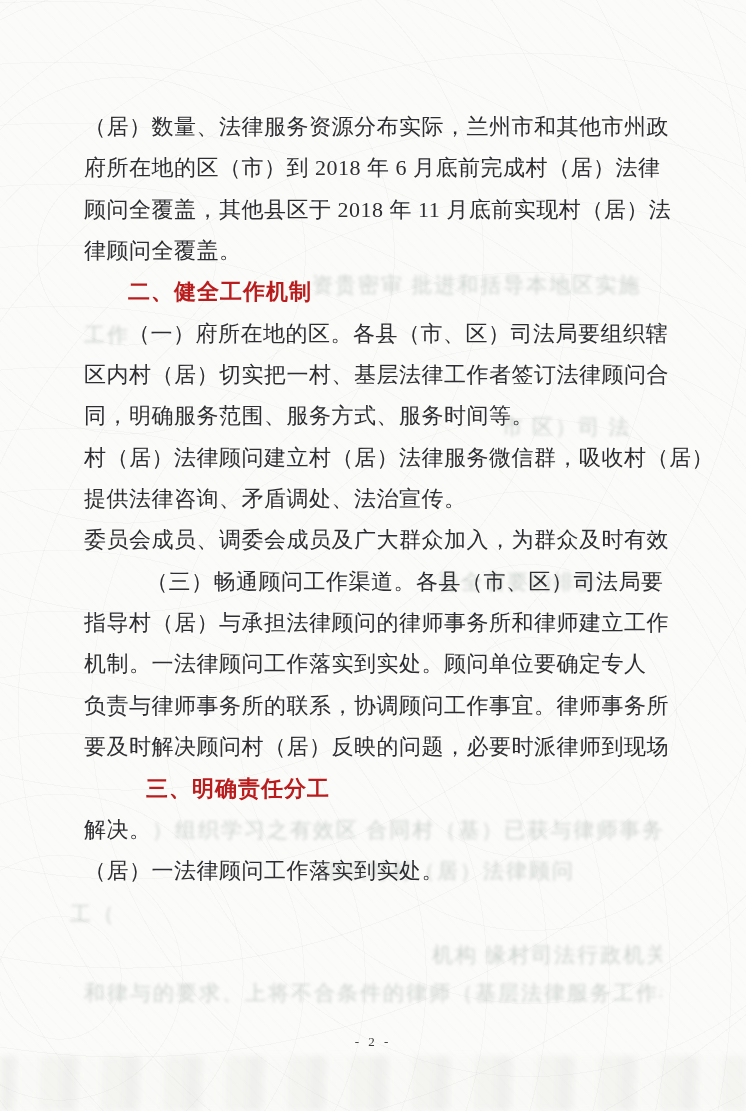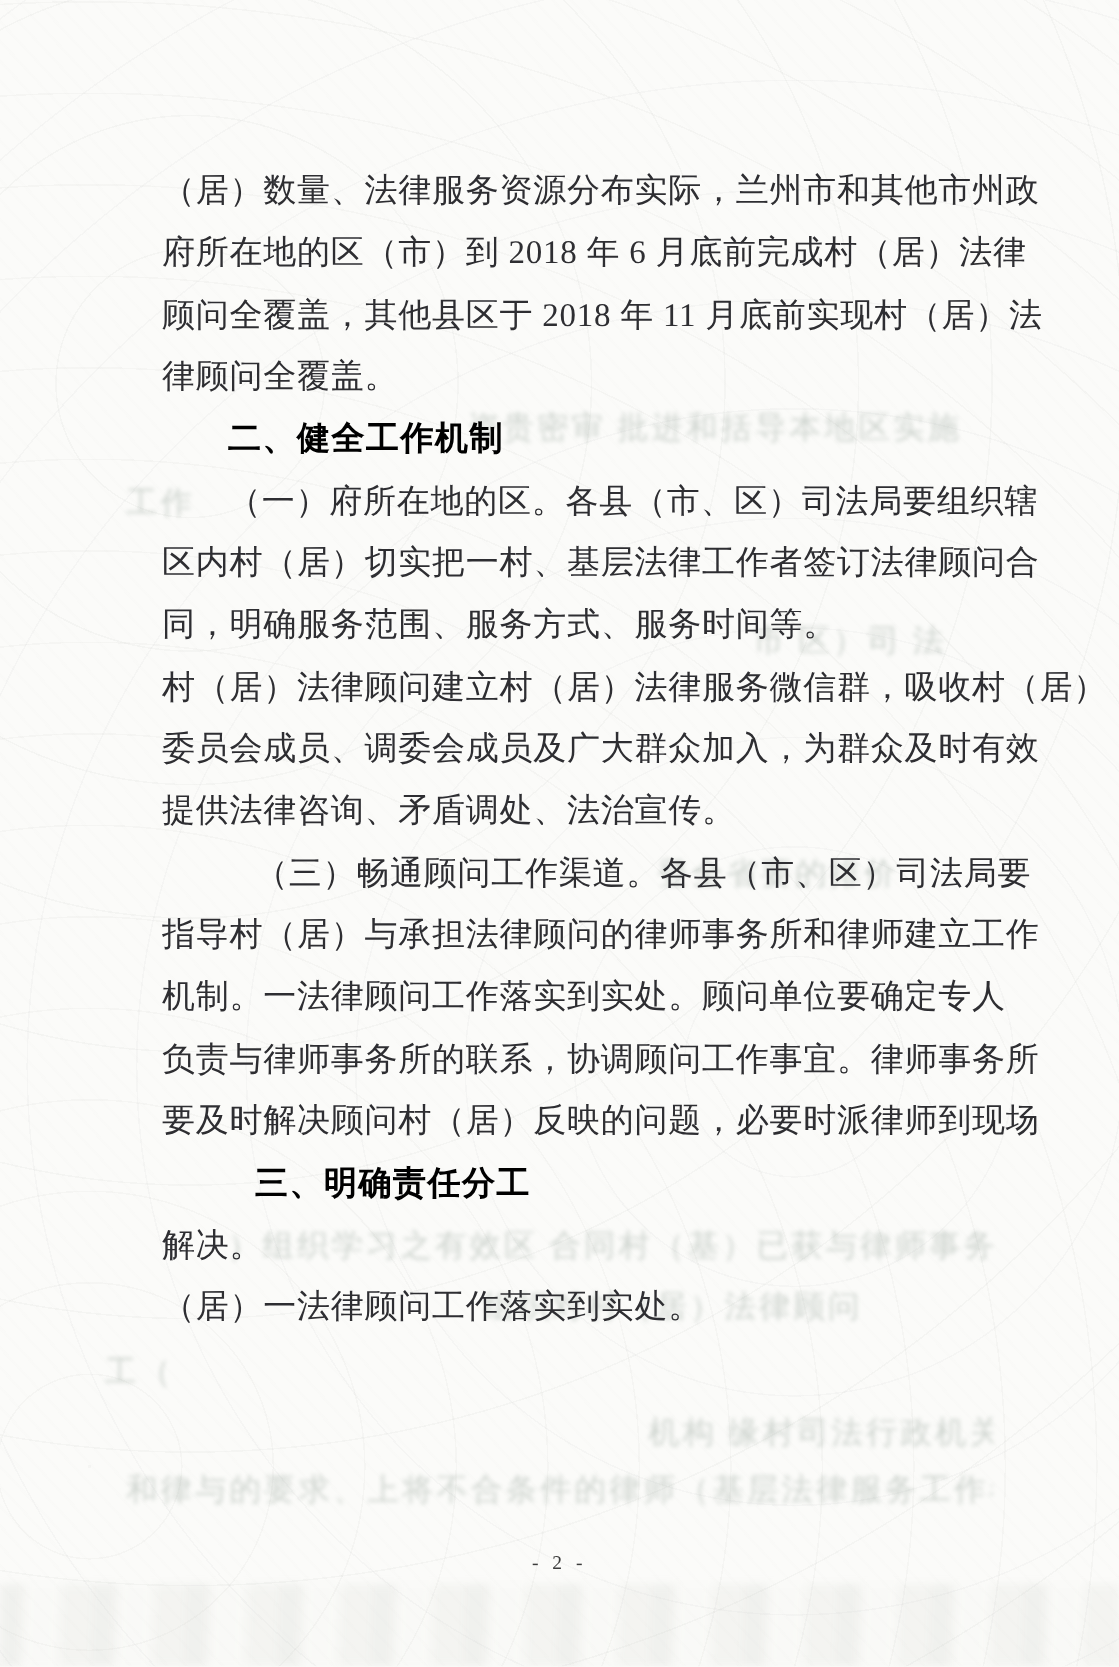--- a/index.html
+++ b/index.html
@@ -39,35 +39,34 @@
     opacity:0.42;
     filter:blur(1.4px);
     white-space:nowrap;
     overflow:hidden;
     height:26px;
   }
   
   .text-block{
     position:absolute;left:84px;top:106px;width:586px;
     color:#2e2e32;
-    margin-left:24px;
   }
   .l{
     height:41.35px;
     line-height:41.35px;
     font-size:22px;
     letter-spacing:0.5px;
     white-space:nowrap;
   }
   .ind2{padding-left:44px;}
   .ind3{padding-left:62px;}
   .head{
     font-family:Liberation Serif, serif;
     font-weight:700;
-    color:#000000;
+    color:#b91c1c;
     letter-spacing:1px;
   }
   .pagenum{
     position:absolute;left:84px;top:1034px;width:578px;
     text-align:center;
     font-size:13px;
     letter-spacing:3px;
     color:#3c3c3c;
   }
 </style>
@@ -91,22 +90,22 @@
 <div class="text-block">
   <div class="l">（居）数量、法律服务资源分布实际，兰州市和其他市州政</div>
   <div class="l">府所在地的区（市）到 2018 年 6 月底前完成村（居）法律</div>
   <div class="l">顾问全覆盖，其他县区于 2018 年 11 月底前实现村（居）法</div>
   <div class="l">律顾问全覆盖。</div>
   <div class="l head ind2">二、健全工作机制</div>
   <div class="l ind2">（一）府所在地的区。各县（市、区）司法局要组织辖</div>
   <div class="l">区内村（居）切实把一村、基层法律工作者签订法律顾问合</div>
   <div class="l">同，明确服务范围、服务方式、服务时间等。</div>
   <div class="l">村（居）法律顾问建立村（居）法律服务微信群，吸收村（居）</div>
+  <div class="l">提供法律咨询、矛盾调处、法治宣传。</div>
   <div class="l">委员会成员、调委会成员及广大群众加入，为群众及时有效</div>
-  <div class="l">提供法律咨询、矛盾调处、法治宣传。</div>
   <div class="l ind3">（三）畅通顾问工作渠道。各县（市、区）司法局要</div>
   <div class="l">指导村（居）与承担法律顾问的律师事务所和律师建立工作</div>
   <div class="l">机制。一法律顾问工作落实到实处。顾问单位要确定专人</div>
   <div class="l">负责与律师事务所的联系，协调顾问工作事宜。律师事务所</div>
   <div class="l">要及时解决顾问村（居）反映的问题，必要时派律师到现场</div>
   <div class="l head ind3">三、明确责任分工</div>
   <div class="l">解决。</div>
   <div class="l">（居）一法律顾问工作落实到实处。</div>
 </div>
 

